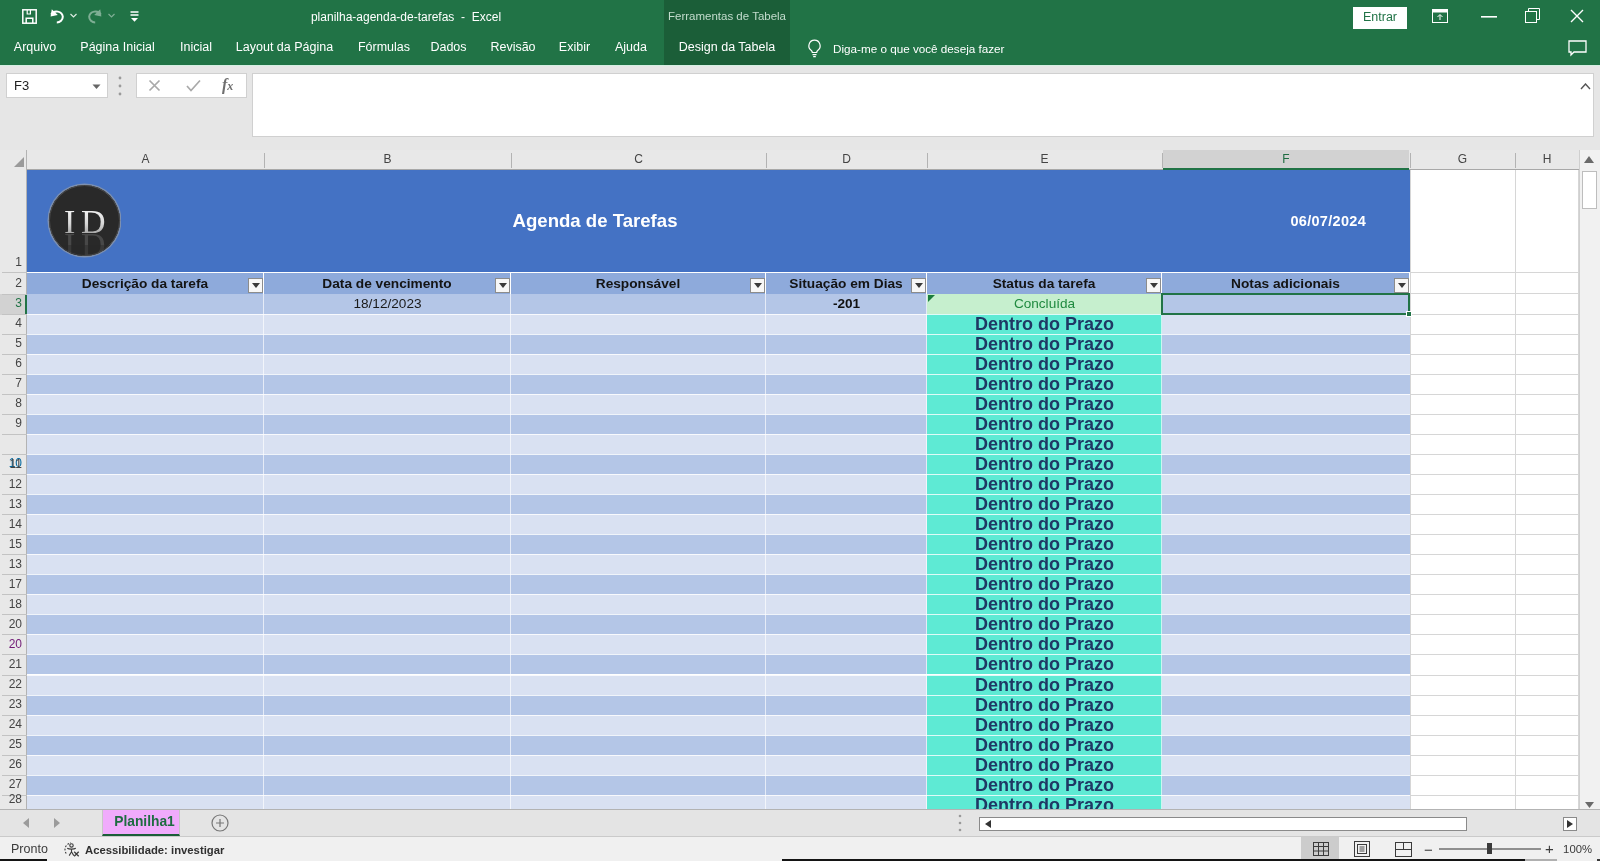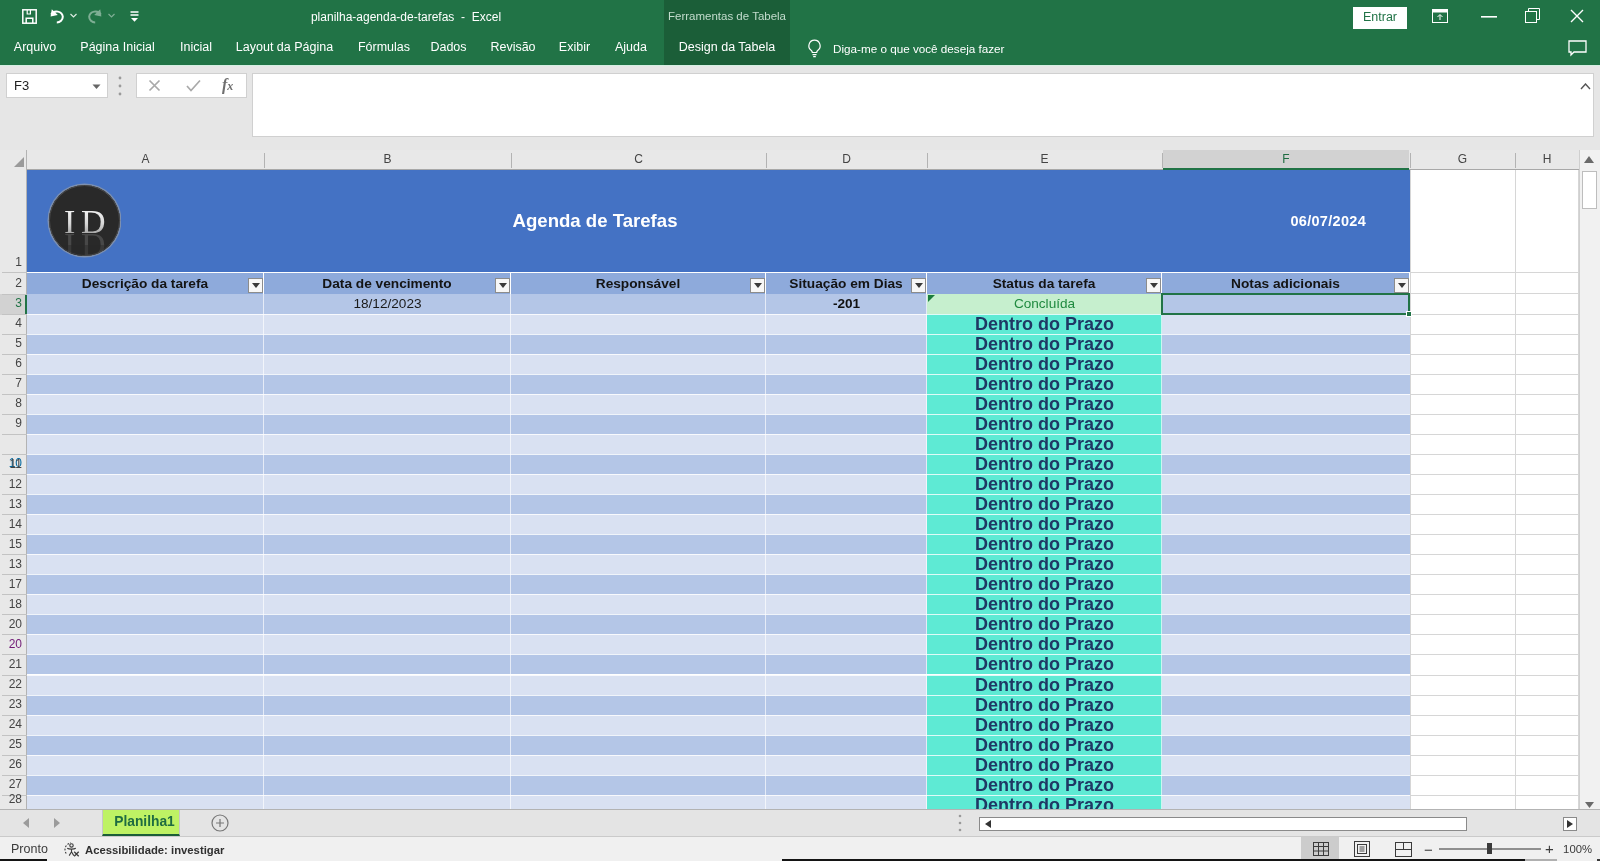--- a/index.html
+++ b/index.html
@@ -48,21 +48,21 @@
 .filterbtn svg { display:block; margin:4.5px auto 0; }
 .erow { background:#5eead4; color:#1f3864; font-weight:bold; font-size:18px; text-align:center; }
 
 #sel { left:1161px; top:292.5px; width:249px; height:22px; border:2px solid #217346; }
 #selhandle { left:1406px; top:310.5px; width:6px; height:6px; background:#217346; border:1px solid #fff; }
 
 #vscroll { left:1579px; top:150px; width:21px; height:662px; background:#f1f1f1; border-left:1px solid #cfcfcf; }
 #vthumb { left:1582px; top:171px; width:15px; height:38px; background:#fff; border:1px solid #bdbdbd; }
 
 #tabbar { left:0; top:809px; width:1600px; height:27px; background:#e4e4e4; border-top:1px solid #b3b3b3; }
-#sheettab { left:102px; top:810px; width:78px; height:26px; background:#bef264; border-bottom:2.5px solid #1b5e38;
+#sheettab { left:102px; top:810px; width:78px; height:26px; background:#f0abfc; border-bottom:2.5px solid #1b5e38;
             color:#1e6c41; font-weight:bold; font-size:13.8px; text-align:center; line-height:24px;
             border-left:1px solid #c6c6c6; border-right:1px solid #c6c6c6;}
 #hscroll { left:979px; top:817px; width:488px; height:14px; background:#fff; border:1px solid #8a8a8a; }
 #hsbright { left:1563px; top:817px; width:14px; height:14px; background:#fff; border:1px solid #8a8a8a; }
 #statusbar { left:0; top:836px; width:1600px; height:25px; background:#f0f0f0; border-top:1px solid #cacaca; }
 .sbtxt { color:#3b3b3b; font-size:12.5px; top:842px; }
 </style></head><body>
 <div id="titlebar" class="abs"></div>
 <div id="tabsrow" class="abs"></div>
 <div id="ctxblock" class="abs"></div>

